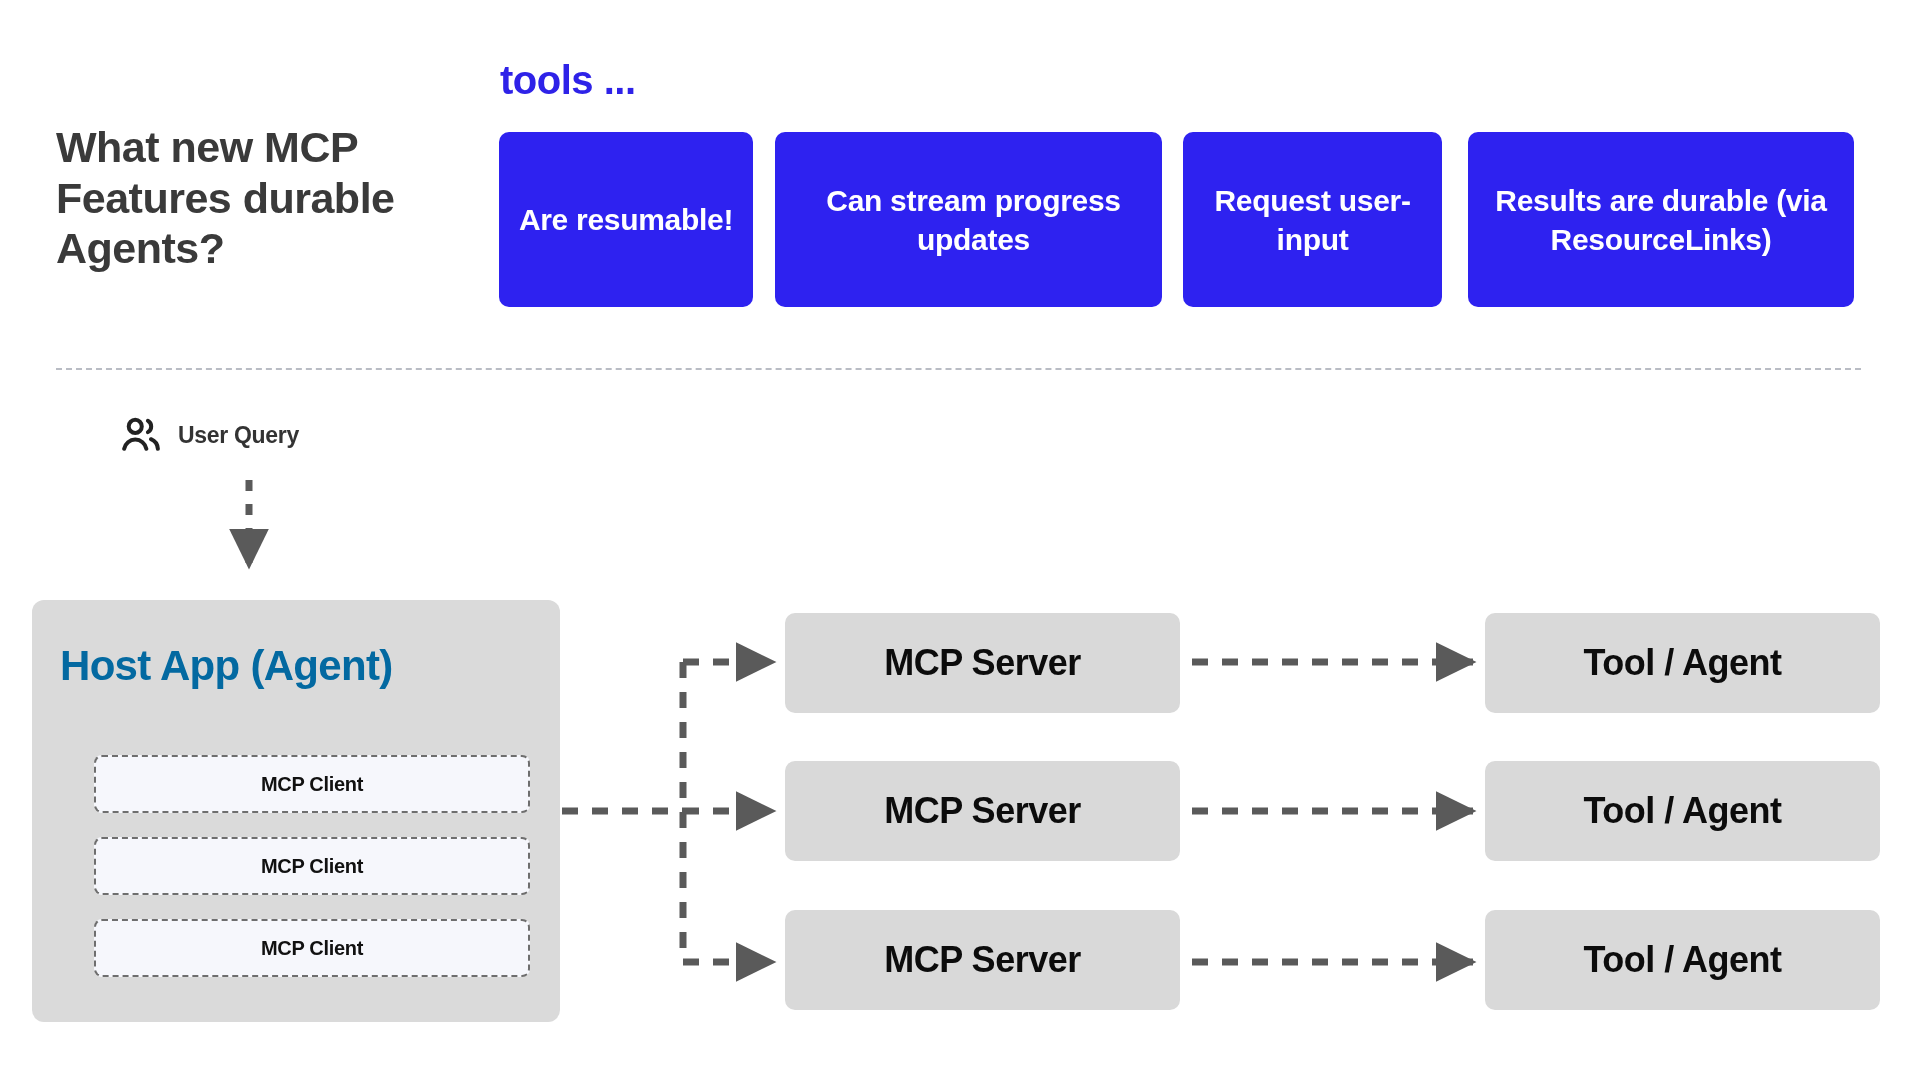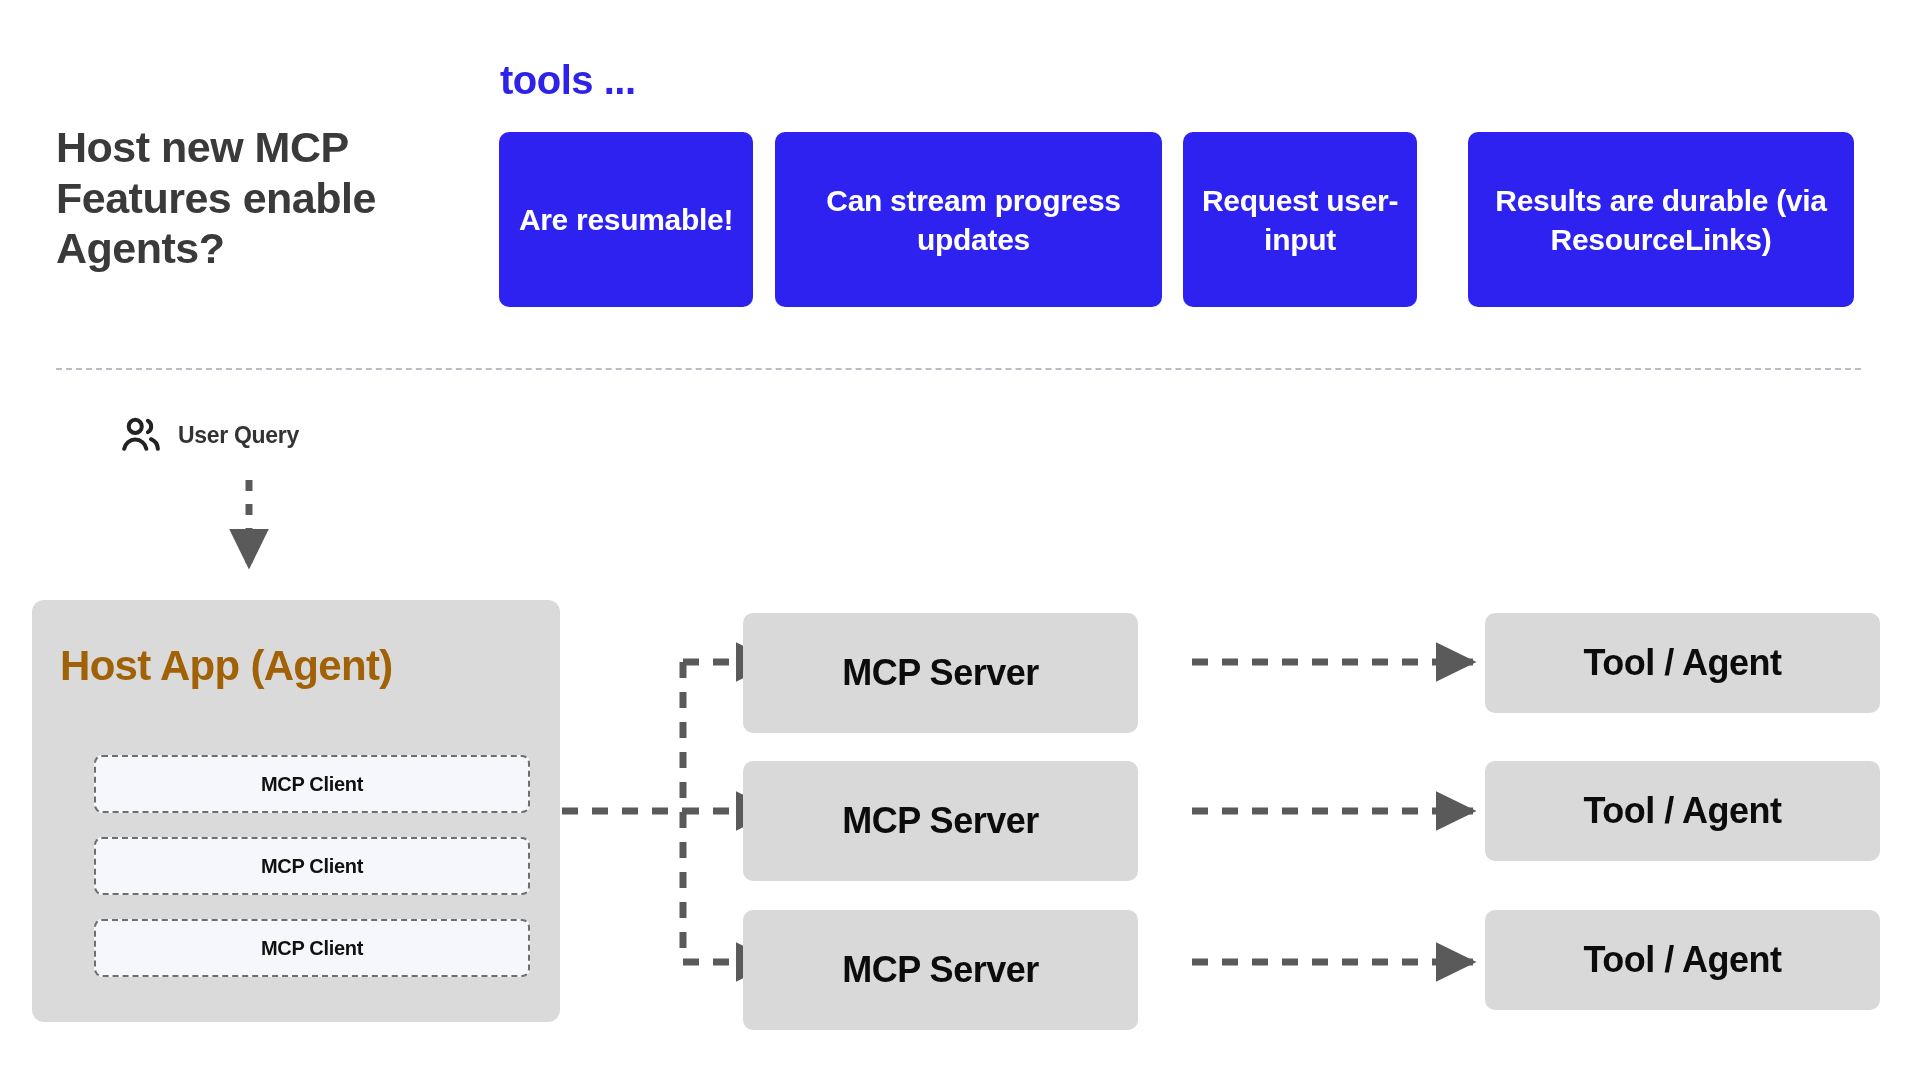--- a/index.html
+++ b/index.html
@@ -52,21 +52,21 @@
     display: flex;
     align-items: center;
     justify-content: center;
     text-align: center;
     padding: 6px 14px;
     box-sizing: border-box;
     letter-spacing: -0.3px;
   }
   .fb0 { left: 499px;  top: 132px; width: 254px; height: 175px; }
   .fb1 { left: 775px;  top: 132px; width: 387px; height: 175px; padding-left: 24px; }
-  .fb2 { left: 1183px; top: 132px; width: 234px; height: 175px; }
+  .fb2 { left: 1183px; top: 132px; width: 259px; height: 175px; }
   .fb3 { left: 1468px; top: 132px; width: 386px; height: 175px; }
 
   
   .divider {
     position: absolute;
     left: 56px;
     top: 368px;
     width: 1805px;
     height: 0;
     border-top: 2px dashed #b9bcc4;
@@ -102,21 +102,21 @@
     height: 422px;
     background: #dadada;
     border-radius: 12px;
   }
   .host-app-title {
     position: absolute;
     left: 28px;
     top: 42px;
     font-size: 42px;
     font-weight: bold;
-    color: #a16207;
+    color: #0369a1;
     letter-spacing: -0.7px;
   }
   .client-list {
     position: absolute;
     left: 62px;
     top: 155px;
     width: 436px;
   }
   .mcp-client {
     height: 58px;
@@ -141,42 +141,42 @@
     background: #d9d9d9;
     border-radius: 10px;
     display: flex;
     align-items: center;
     justify-content: center;
     font-size: 36px;
     font-weight: bold;
     color: #0c0c0c;
     letter-spacing: -0.5px;
   }
-  .server-box { left: 743px;  width: 395px; height: 120px; }
+  .server-box { left: 785px;  width: 395px; height: 100px; }
   .tool-box   { left: 1485px; width: 395px; height: 100px; }
   .row0 { top: 613px; }
   .row1 { top: 761px; }
   .row2 { top: 910px; }
 
   
   .wires {
     position: absolute;
     left: 0;
     top: 0;
     width: 1920px;
     height: 1070px;
     pointer-events: none;
   }
 </style>
 </head>
 <body>
 
 <div id="canvas">
 
-  <div class="page-title">Host new MCP Features enable Agents?</div>
+  <div class="page-title">What new MCP Features durable Agents?</div>
 
   <div class="tools-label">tools ...</div>
 
   <div class="feature-box fb0">Are resumable!</div>
   <div class="feature-box fb1">Can stream progress updates</div>
   <div class="feature-box fb2">Request user-input</div>
   <div class="feature-box fb3">Results are durable (via ResourceLinks)</div>
 
   <div class="divider"></div>
 

